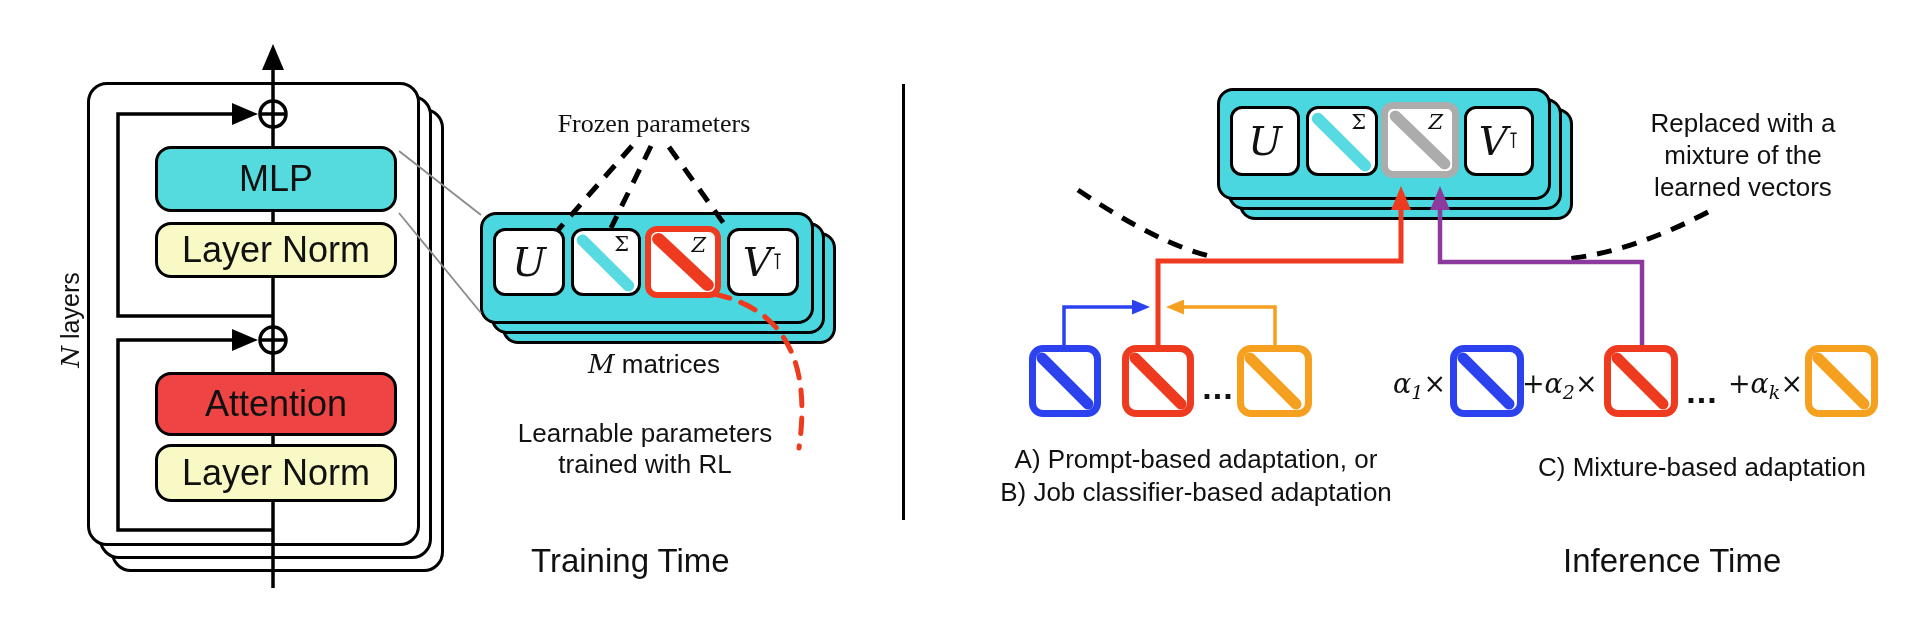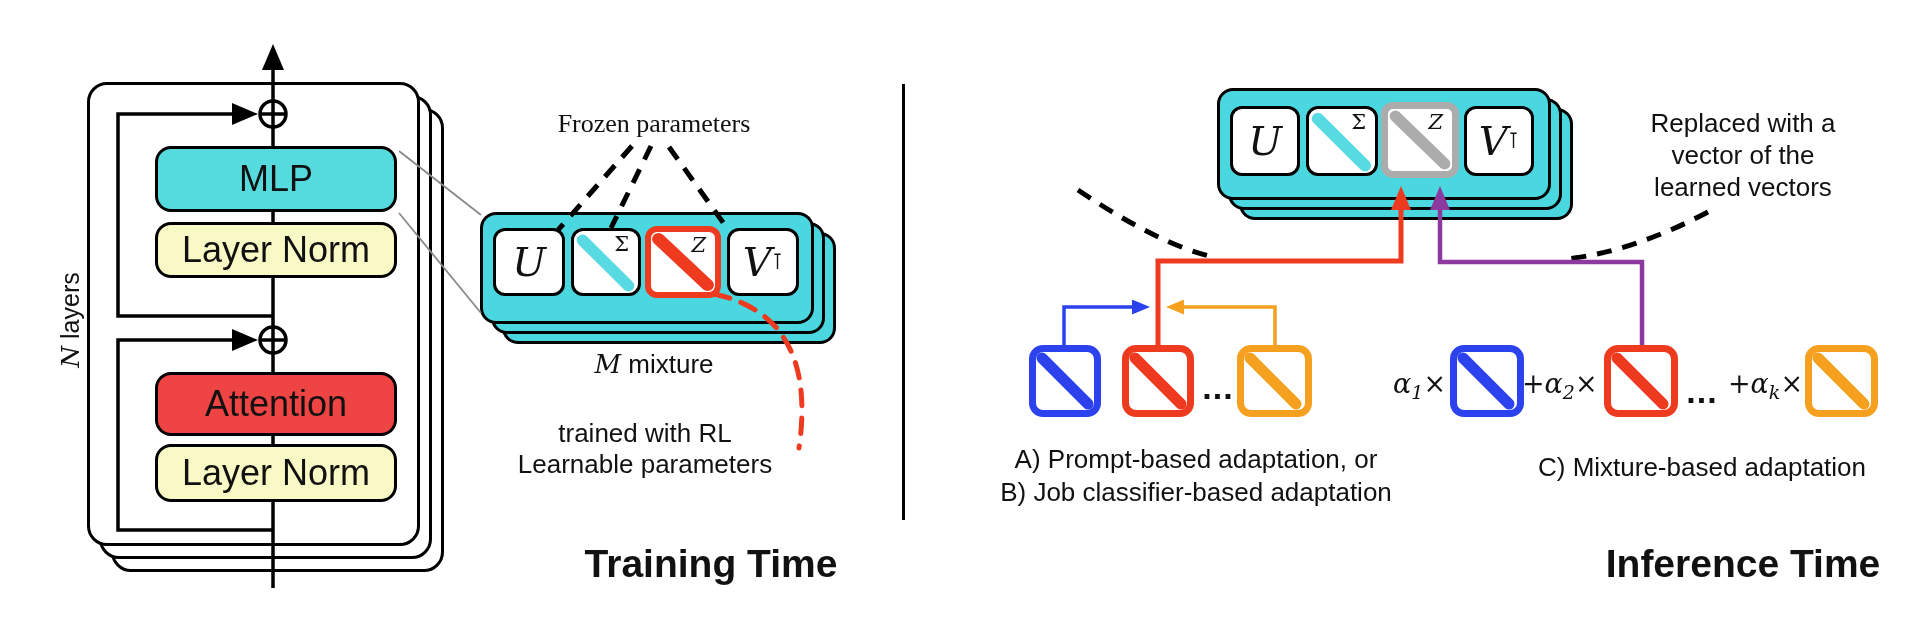--- a/index.html
+++ b/index.html
@@ -16,21 +16,21 @@
   .mbox{position:absolute;background:#fff;border:3px solid #000;border-radius:12px;z-index:2;
         box-sizing:border-box;display:flex;align-items:center;justify-content:center;}
   .mbox svg.stripe{position:absolute;left:0;top:0;width:100%;height:100%;}
   .corner{position:absolute;top:1px;right:9px;font-family:"DejaVu Serif",serif;font-size:21px;z-index:2;}
   .corner.it{font-style:italic;}
   .mvar{font-family:"DejaVu Serif",serif;font-style:italic;}
   .bigvar{font-family:"DejaVu Serif",serif;font-style:italic;font-size:40px;z-index:2;}
   .tsup{font-family:"DejaVu Sans",sans-serif;font-size:22px;vertical-align:super;line-height:0;}
   .lbl{position:absolute;text-align:center;font-size:26px;line-height:32px;z-index:2;}
   .lbl.leftal{text-align:center;}
-  .section{position:absolute;text-align:center;font-weight:bold;font-size:39px;z-index:2;}
+  .section{position:absolute;font-weight:normal;font-size:33px;z-index:2;}
   .stripebox{position:absolute;background:#fff;border-radius:14px;z-index:2;box-sizing:border-box;}
   .stripebox svg{position:absolute;left:-1px;top:-1px;width:60px;height:60px;}
   .coef{position:absolute;font-family:"DejaVu Serif",serif;font-style:italic;font-size:27px;z-index:2;}
   .coef sub{font-size:19px;}
   .dots{position:absolute;font-size:34px;font-weight:bold;z-index:2;letter-spacing:1px;}
   .divider{position:absolute;background:#000;z-index:2;}
   .rot{transform:rotate(-90deg);transform-origin:50% 50%;}
 </style>
 </head>
 <body>
@@ -102,25 +102,25 @@
     </svg>
     <span class="corner it">Z</span>
   </div>
   <div class="mbox" style="left:727px;top:228px;width:72px;height:68px;">
     <span class="bigvar">V</span>
       <span class="tsup">⊺</span>
   </div>
 
   <div class="lbl" style="left:504px;top:108px;width:300px;font-family:Liberation Serif, serif;">Frozen parameters</div>
   <div class="lbl" style="left:544px;top:348px;width:220px;">
-    <span class="mvar">M</span><span> mixture</span>
+    <span class="mvar">M</span><span> matrices</span>
   </div>
   <div class="lbl" style="left:495px;top:418px;width:300px;line-height:31px;">
+    <div>Learnable parameters</div>
     <div>trained with RL</div>
-    <div>Learnable parameters</div>
   </div>
   <div class="section" style="left:531px;top:542px;width:360px;">Training Time</div>
 
   <div class="divider" style="left:902px;top:84px;width:3px;height:436px;"></div>
 
   <div class="tealstack" style="left:1239px;top:108px;width:328px;height:106px;"></div>
   <div class="tealstack" style="left:1228px;top:98px;width:328px;height:106px;"></div>
   <div class="tealstack top" style="left:1217px;top:88px;width:328px;height:106px;"></div>
 
   <div class="mbox" style="left:1230px;top:106px;width:70px;height:70px;">
@@ -138,21 +138,21 @@
     </svg>
     <span class="corner it">Z</span>
   </div>
   <div class="mbox" style="left:1464px;top:106px;width:70px;height:70px;">
     <span class="bigvar">V</span>
       <span class="tsup">⊺</span>
   </div>
 
   <div class="lbl" style="left:1593px;top:107px;width:300px;">
     <div>Replaced with a</div>
-    <div>vector of the</div>
+    <div>mixture of the</div>
     <div>learned vectors</div>
   </div>
 
   <div class="stripebox" style="left:1029px;top:345px;width:72px;height:72px;border:7px solid #2B42EE;">
     <svg viewBox="0 0 60 60" preserveAspectRatio="none">
       <line x1="7" y1="7" x2="53" y2="53" stroke="#2B42EE" stroke-width="11" stroke-linecap="round"></line>
     </svg>
   </div>
   <div class="stripebox" style="left:1122px;top:345px;width:72px;height:72px;border:7px solid #EE3A1F;">
     <svg viewBox="0 0 60 60" preserveAspectRatio="none">

